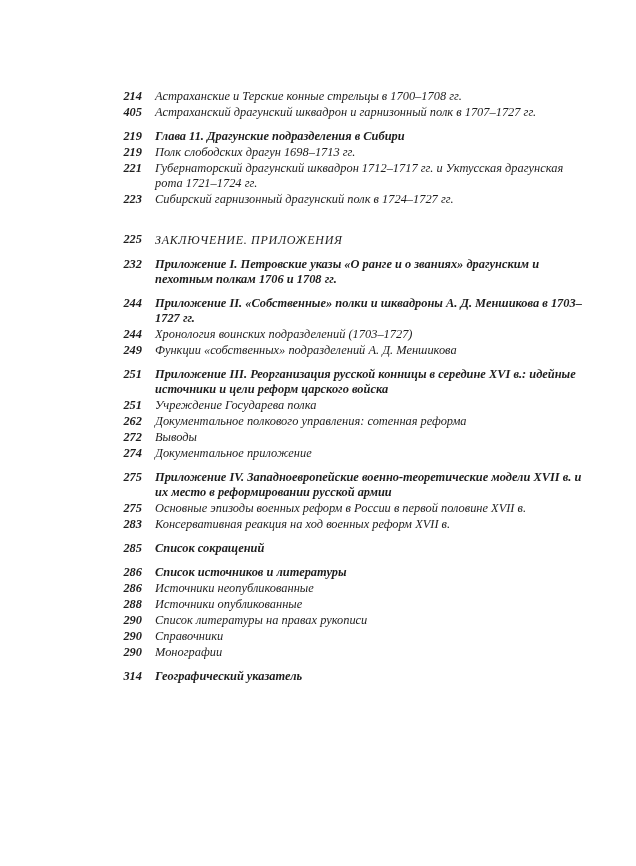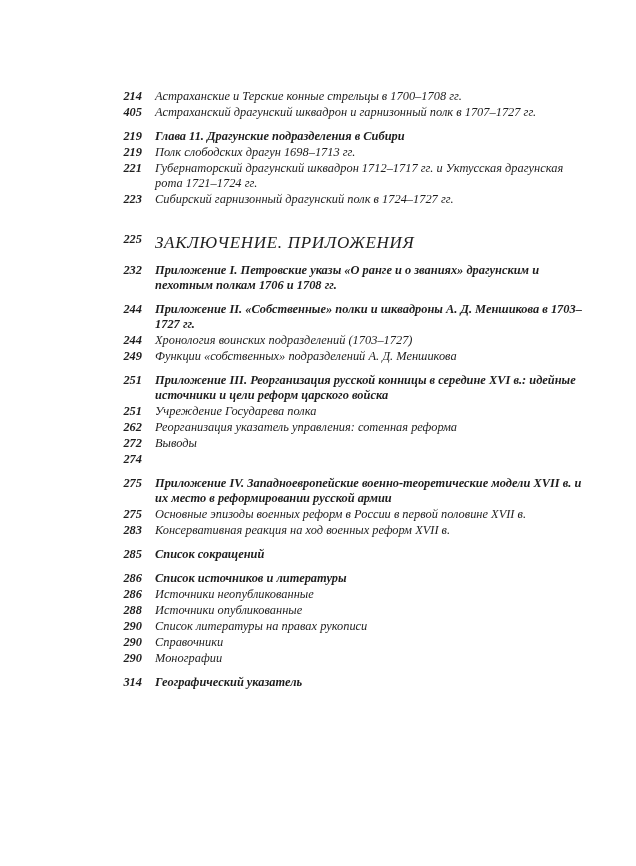--- a/index.html
+++ b/index.html
@@ -30,21 +30,21 @@
     font-weight: bold;
   }
   .title {
     margin-left: 13px;
     flex: 1;
   }
   .row.sub .title { margin-left: 13px; }
   .row.chapter .title { font-weight: bold; }
   .row.caps .title {
     letter-spacing: 0.7px;
-    font-size: 17px;
+    font-size: 12px;
     padding-top: 1px;
   }
   .gap-group { margin-top: 9px; }
   .gap-big { margin-top: 25px; }
 </style>
 </head>
 <body>
 
 <div class="page">
   <div>
@@ -95,28 +95,29 @@
       <div class="row chapter gap-group">
         <span class="num">251</span>
         <span class="title">Приложение III. Реорганизация русской конницы в середине XVI в.: идейные источники и цели реформ царского войска</span>
       </div>
       <div class="row sub">
         <span class="num">251</span>
         <span class="title">Учреждение Государева полка</span>
       </div>
       <div class="row sub">
         <span class="num">262</span>
-        <span class="title">Реорганизация указатель управления: сотенная реформа</span>
+        <span class="title">Документальное полкового управления: сотенная реформа</span>
       </div>
       <div class="row sub">
         <span class="num">272</span>
         <span class="title">Выводы</span>
       </div>
       <div class="row sub">
         <span class="num">274</span>
+        <span class="title">Документальное приложение</span>
       </div>
       <div class="row chapter gap-group">
         <span class="num">275</span>
         <span class="title">Приложение IV. Западноевропейские военно-теоретические модели XVII в. и их место в реформировании русской армии</span>
       </div>
       <div class="row sub">
         <span class="num">275</span>
         <span class="title">Основные эпизоды военных реформ в России в первой половине XVII в.</span>
       </div>
       <div class="row sub">

